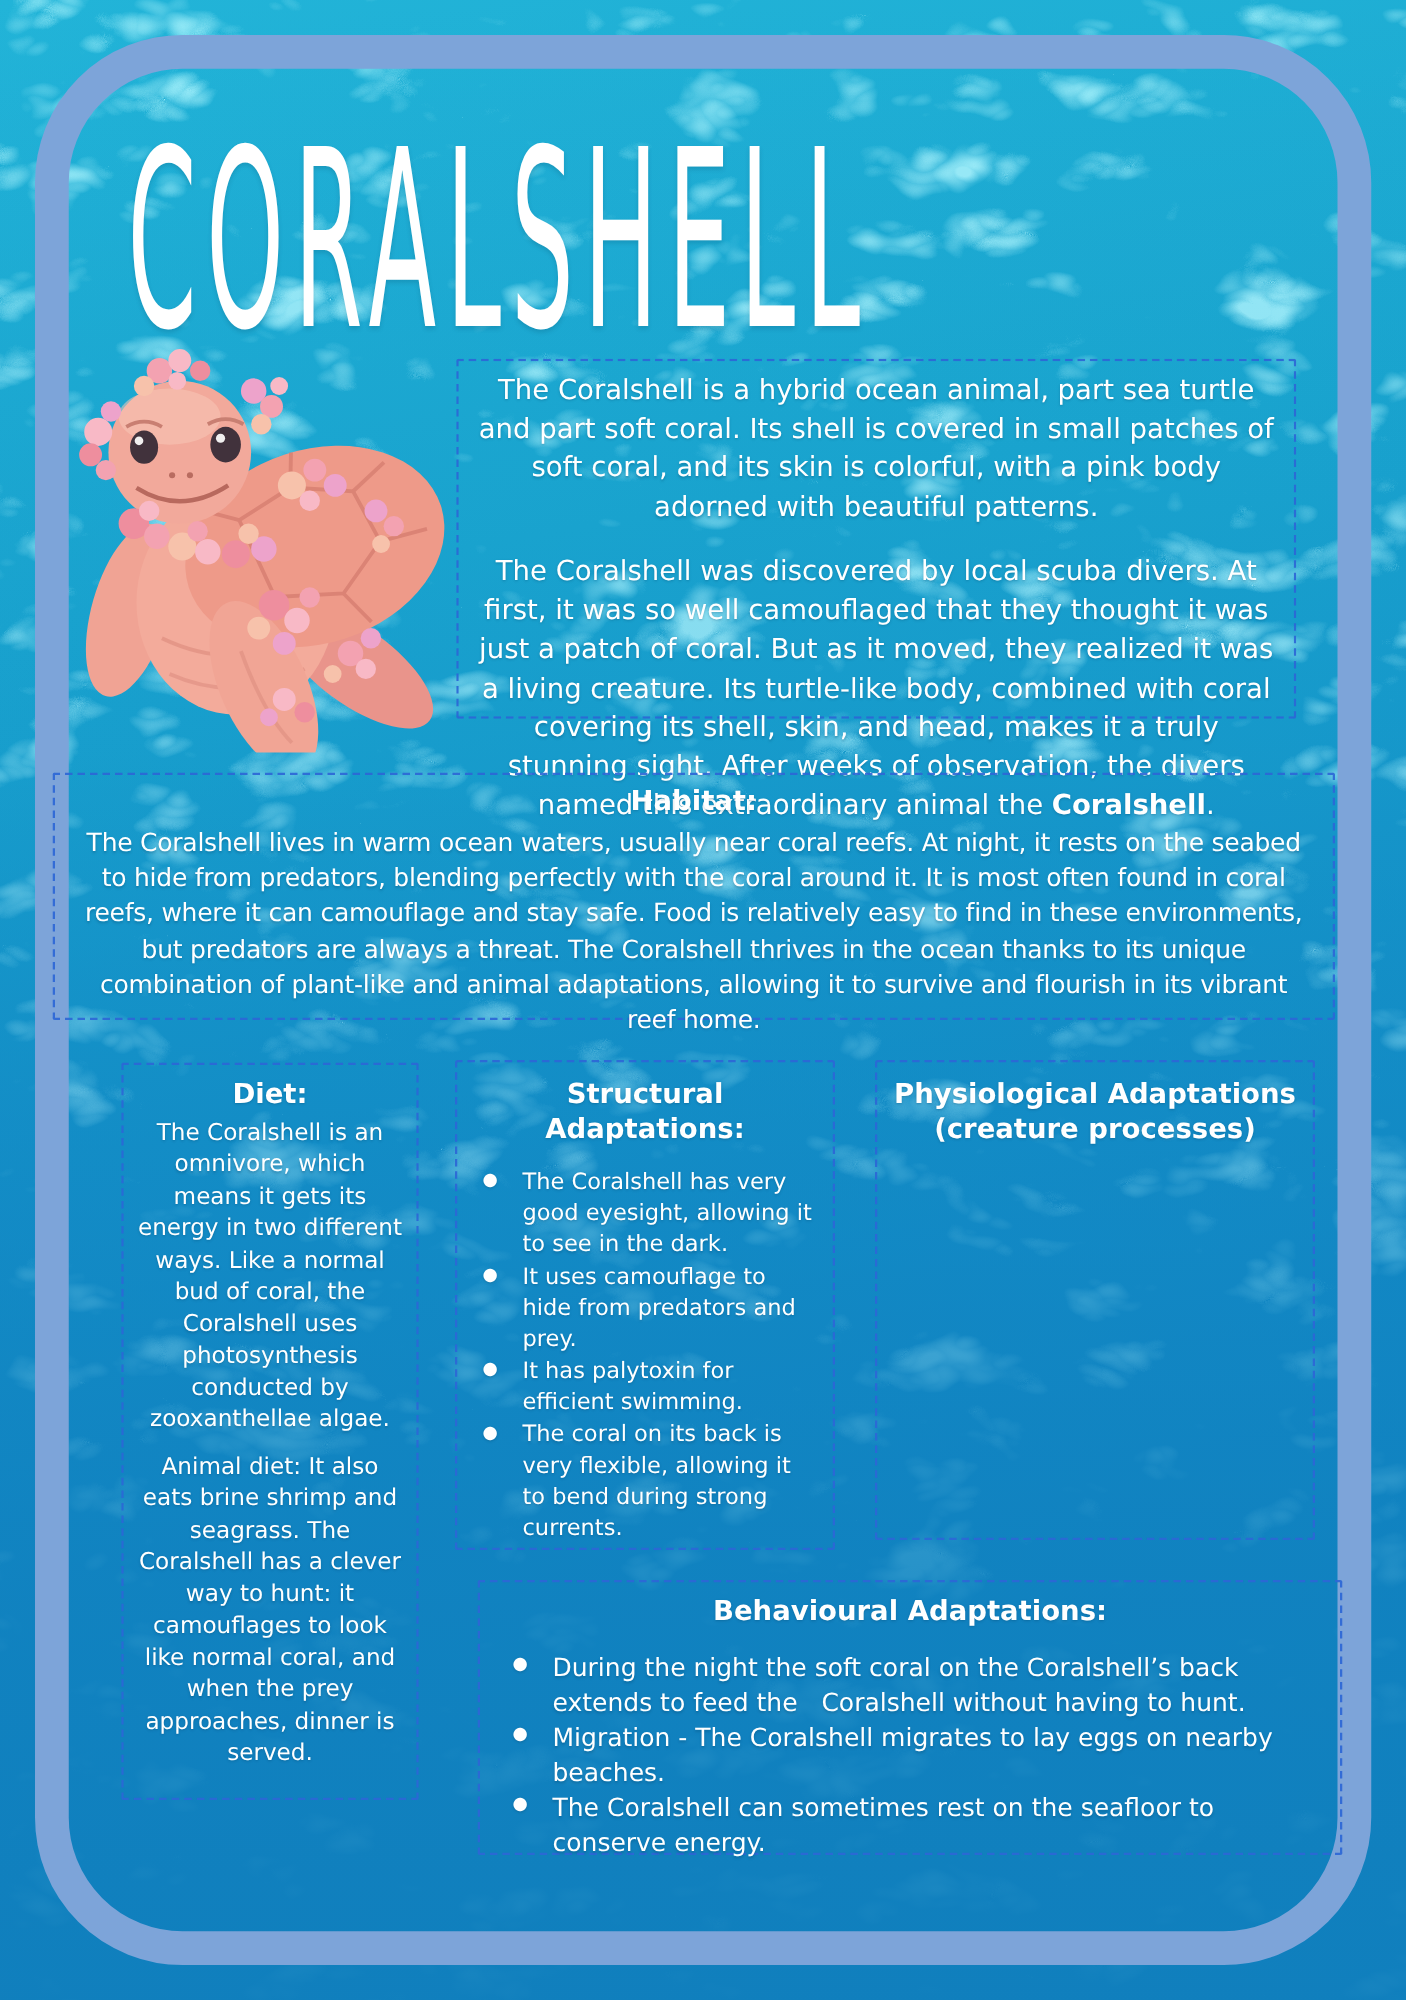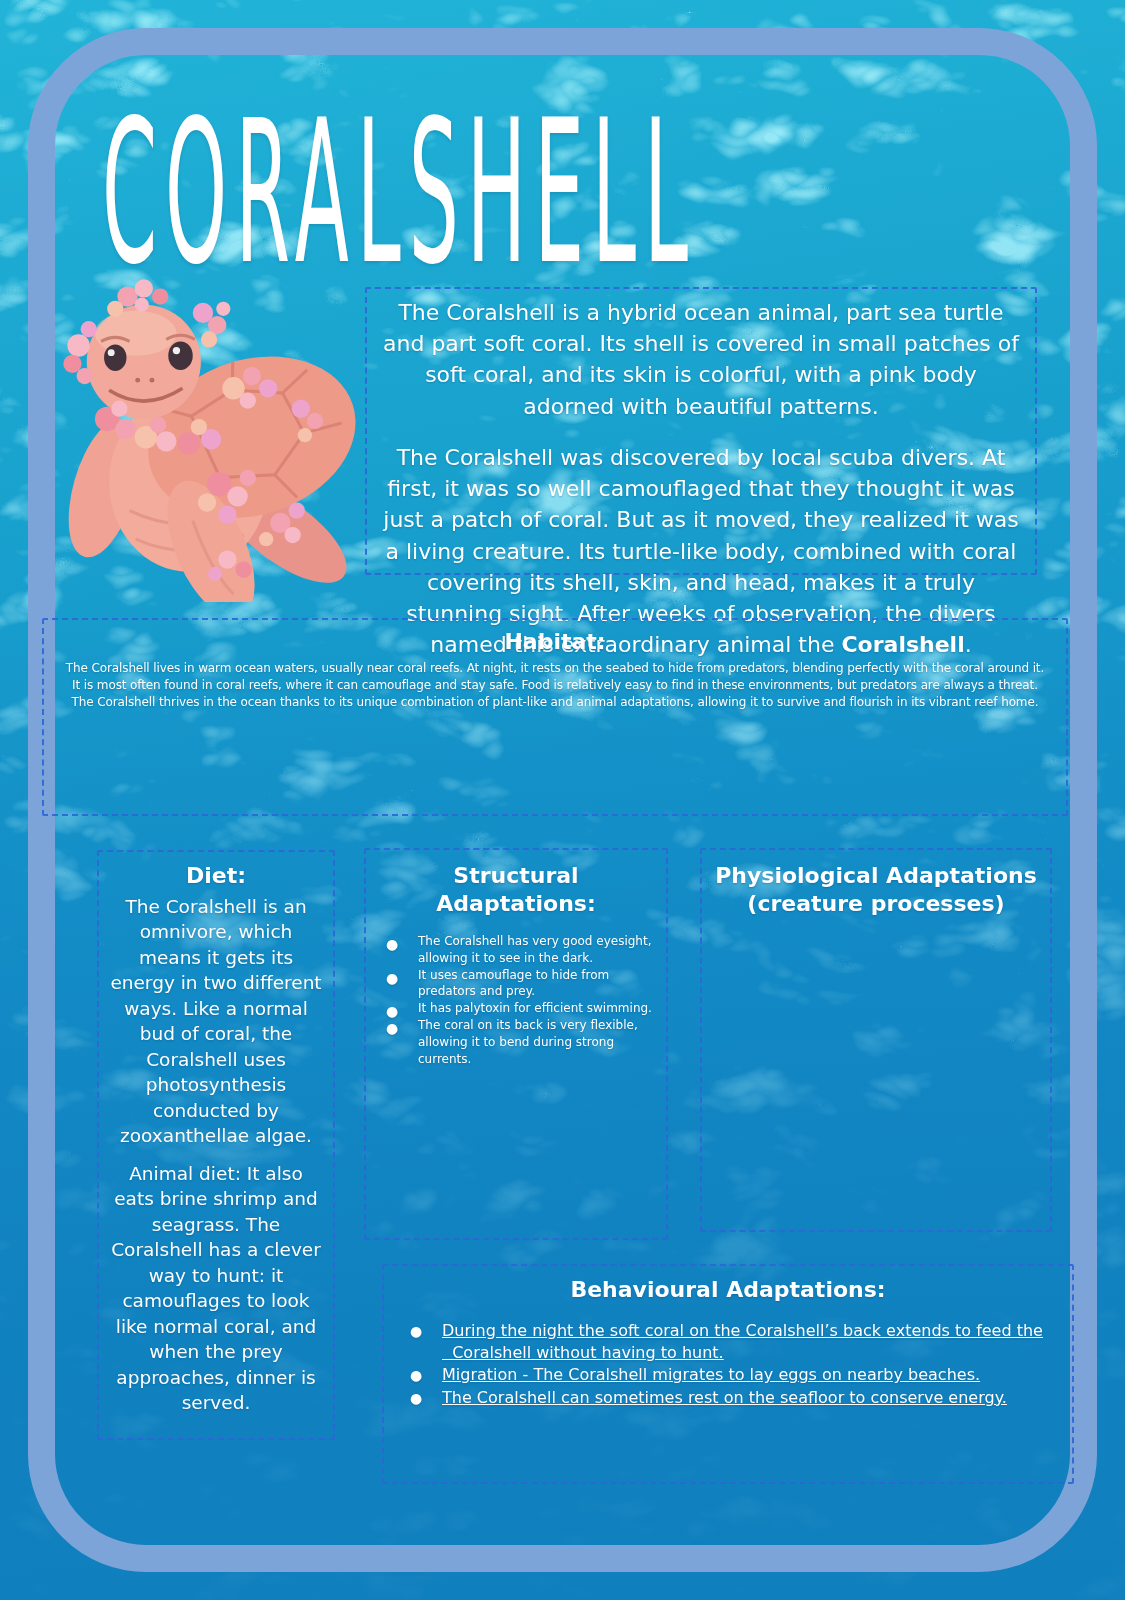--- a/index.html
+++ b/index.html
@@ -37,30 +37,30 @@
     box-sizing:border-box;text-align:center;
     text-shadow:0 1px 2px rgba(0,55,85,0.28);
   }
   .box h2{margin:0 0 4px 0;font-size:22px;line-height:1.25;font-weight:bold;}
   .box .subtitle{font-size:22px;font-weight:bold;line-height:1.25;margin:0 0 14px 0;}
   .box p{margin:0;}
   .desc{left:365px;top:287px;width:672px;height:288px;padding:8px 14px;}
   .desc p{font-size:22px;line-height:1.42;}
   .desc p + p{margin-top:20px;}
   .habitat{left:42px;top:618px;width:1026px;height:198px;padding:8px 18px;}
-  .habitat p{font-size:12px;line-height:1.42;letter-spacing:-0.01em;}
+  .habitat p{font-size:20px;line-height:1.42;letter-spacing:-0.01em;}
   .diet{left:97px;top:850px;width:238px;height:590px;padding:10px 8px;}
   .diet p{font-size:18.5px;line-height:1.38;}
   .diet p + p{margin-top:12px;}
   .structural{left:364px;top:848px;width:304px;height:392px;padding:12px 12px;}
   .physio{left:700px;top:848px;width:352px;height:384px;padding:12px 12px;}
   .behav{left:382px;top:1264px;width:692px;height:220px;padding:10px 16px;}
   .box ul{list-style:none;margin:16px 0 0 0;padding:0;text-align:left;}
-  .box li{position:relative;padding-left:40px;font-size:12px;line-height:1.40;}
-  .behav li{font-size:16px;padding-left:42px;text-decoration:underline;}
+  .box li{position:relative;padding-left:40px;font-size:18px;line-height:1.40;}
+  .behav li{font-size:20px;padding-left:42px;}
   .box li::before{
     content:"●";position:absolute;left:8px;top:2px;font-size:14px;color:#fff;
   }
   .behav li::before{left:10px;}
   strong{font-weight:bold;}
 </style>
 </head>
 <body>
 
 <div class="page">

